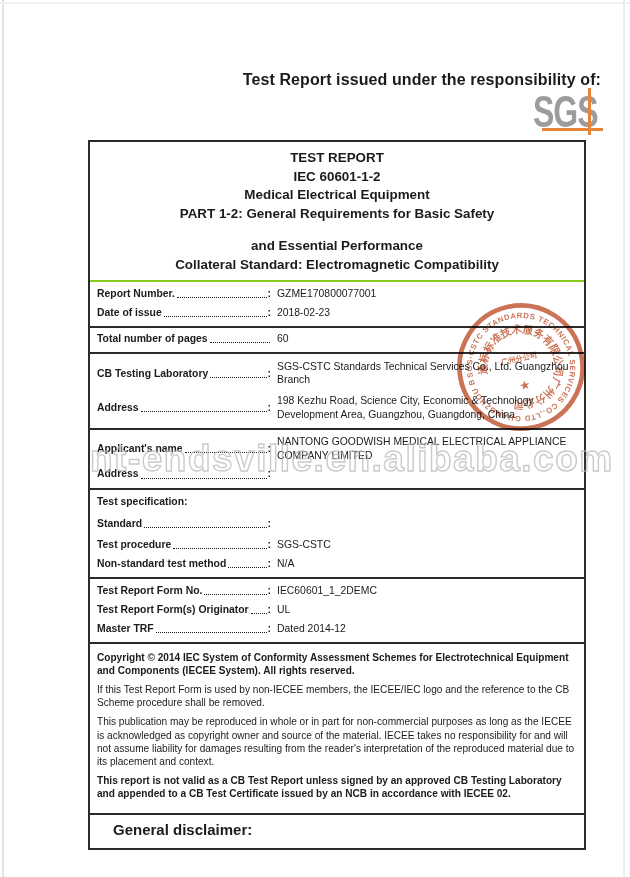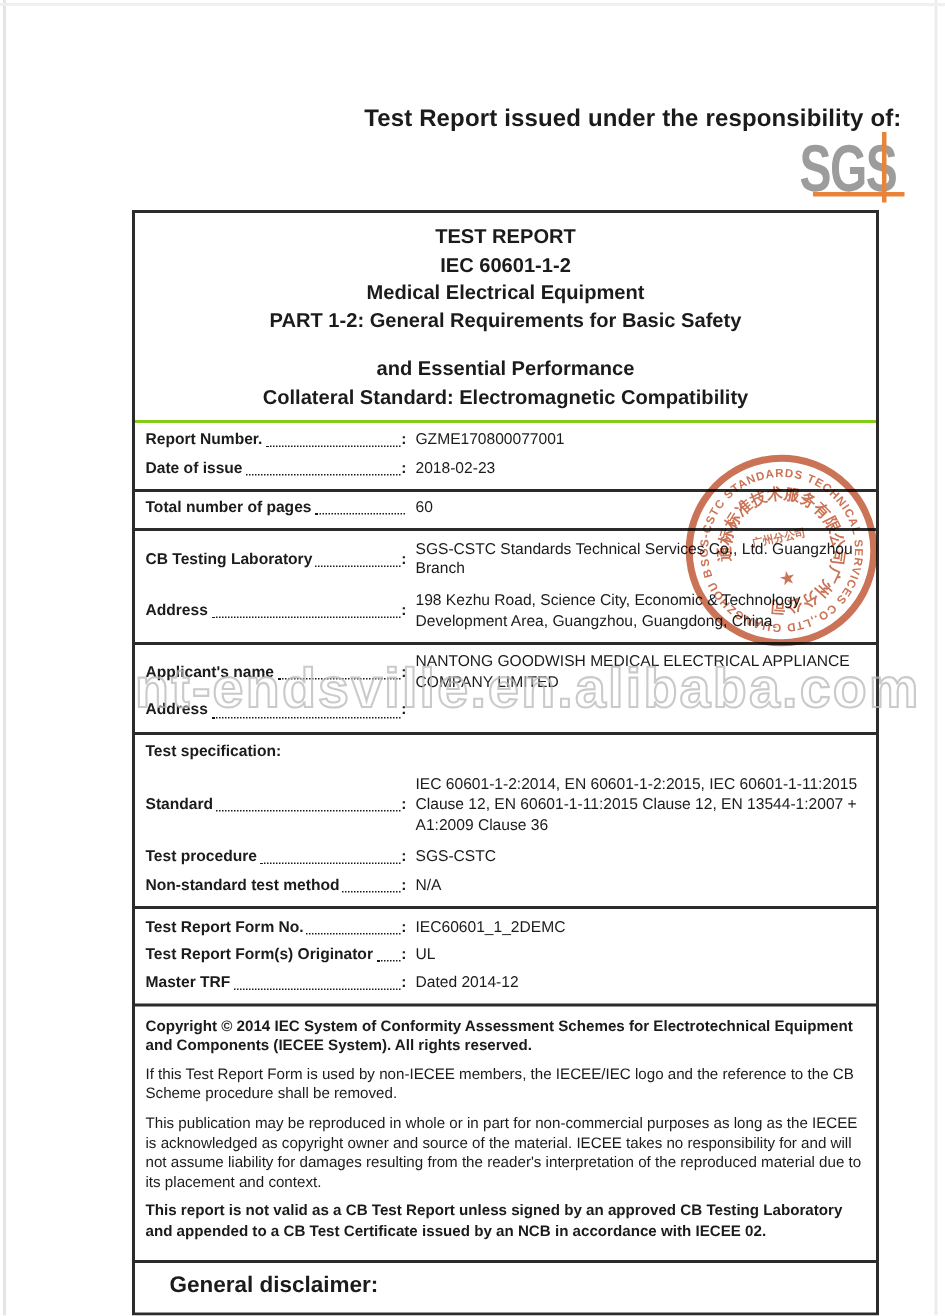--- a/index.html
+++ b/index.html
@@ -153,21 +153,20 @@
       <div class="cell-label">
           <span class="lbl">Test specification:</span>
         </div>
     </div>
     <div class="trow" style="margin-top:3px">
       <div class="cell-label">
           <span class="lbl">Standard</span>
           <span class="leader"></span>
           <span class="suffix">:</span>
         </div>
-      <div class="cell-value">IEC 60601-1-2:2014, EN 60601-1-2:2015, IEC 60601-1-11:2015 Clause 12, EN 60601-1-11:2015 Clause 12, EN 13544-1:2007 + A1:2009 Clause 36</div>
     </div>
     <div class="trow" style="margin-top:3px">
       <div class="cell-label">
           <span class="lbl">Test procedure</span>
           <span class="leader"></span>
           <span class="suffix">:</span>
         </div>
       <div class="cell-value">SGS-CSTC</div>
     </div>
     <div class="trow">

